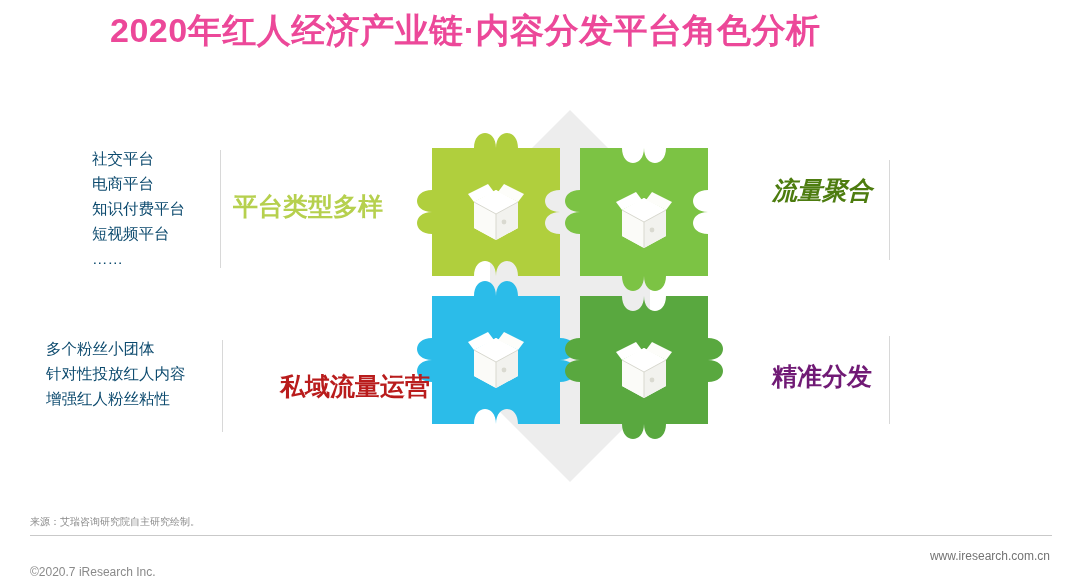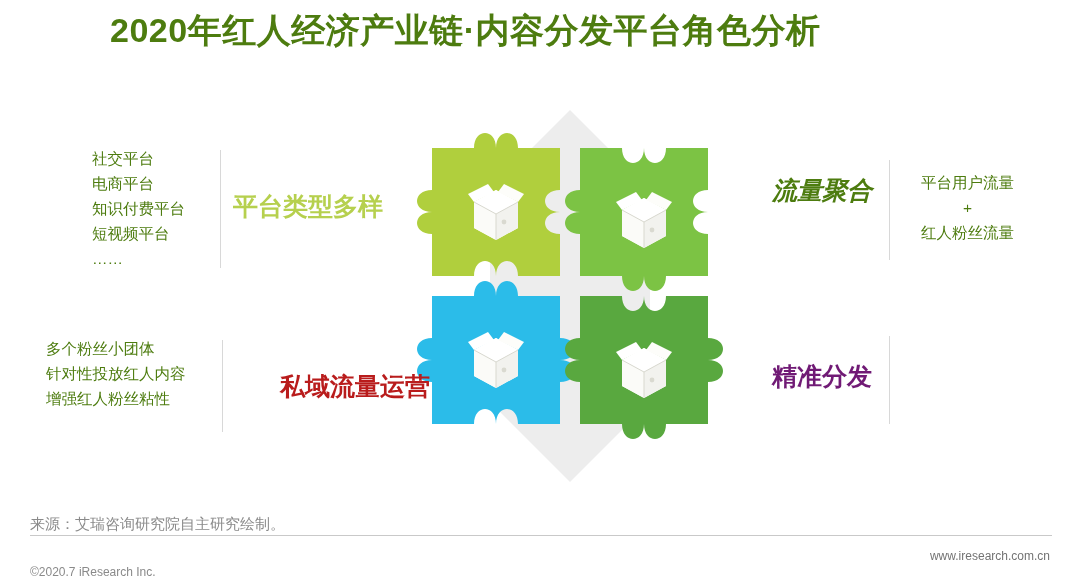--- a/index.html
+++ b/index.html
@@ -8,26 +8,26 @@
     background:#ffffff;
     font-family:"Liberation Sans","DejaVu Sans",sans-serif;
     overflow:hidden;
     position:relative;
   }
   #root{position:absolute;inset:0;}
 
   
   .title{
     position:absolute;left:110px;top:8px;
-    font-size:34px;font-weight:bold;color:#4d7c0f;
+    font-size:34px;font-weight:bold;color:#ec4899;
     letter-spacing:.5px;white-space:nowrap;
   }
 
   
-  .detail-block{position:absolute;font-size:15.5px;color:#4d7c0f;line-height:25px;white-space:nowrap;}
+  .detail-block{position:absolute;font-size:15.5px;color:#0c4a6e;line-height:25px;white-space:nowrap;}
   .detail-block div{white-space:nowrap;}
 
   .tl-detail{left:92px;top:146px;text-align:left;}
   .bl-detail{left:46px;top:336px;text-align:left;}
   .tr-detail{left:921px;top:170px;text-align:center;}
   .br-detail{left:925px;top:332px;text-align:center;}
 
   
   .hl{position:absolute;font-size:25px;font-weight:bold;white-space:nowrap;}
   .hl-tl{left:233px;top:190px;color:#b6d04e;}
@@ -42,21 +42,21 @@
   .div-tr{left:889px;top:160px;height:100px;}
   .div-br{left:889px;top:336px;height:88px;}
 
   
   #puzzle{position:absolute;left:370px;top:96px;width:400px;height:400px;}
   #puzzle svg{display:block;width:400px;height:400px;}
 
   
   .src{
     position:absolute;left:30px;top:515px;
-    font-size:15px;color:#8a8a8a;white-space:nowrap;
+    font-size:10px;color:#8a8a8a;white-space:nowrap;
   }
   .rule{position:absolute;left:30px;top:535px;width:1022px;height:1px;background:#c9c9c9;}
   .foot-left{position:absolute;left:30px;top:549px;font-size:12px;color:#8a8a8a;white-space:nowrap;margin-top:16px;}
   .foot-right{position:absolute;right:30px;top:549px;font-size:12px;color:#737373;white-space:nowrap;}
 </style>
 </head>
 <body>
 
 <div id="root">
 
@@ -203,25 +203,20 @@
     <div>短视频平台</div>
     <div>……</div>
   </div>
 
   <div class="detail-block bl-detail">
     <div>多个粉丝小团体</div>
     <div>针对性投放红人内容</div>
     <div>增强红人粉丝粘性</div>
   </div>
 
-  <div class="detail-block tr-detail">
-    <div>平台用户流量</div>
-    <div>+</div>
-    <div>红人粉丝流量</div>
-  </div>
 
 
   <div class="src">来源：艾瑞咨询研究院自主研究绘制。</div>
   <div class="rule"></div>
   <div class="foot-left">©2020.7 iResearch Inc.</div>
   <div class="foot-right">www.iresearch.com.cn</div>
 
 </div>
 
 </body></html>

